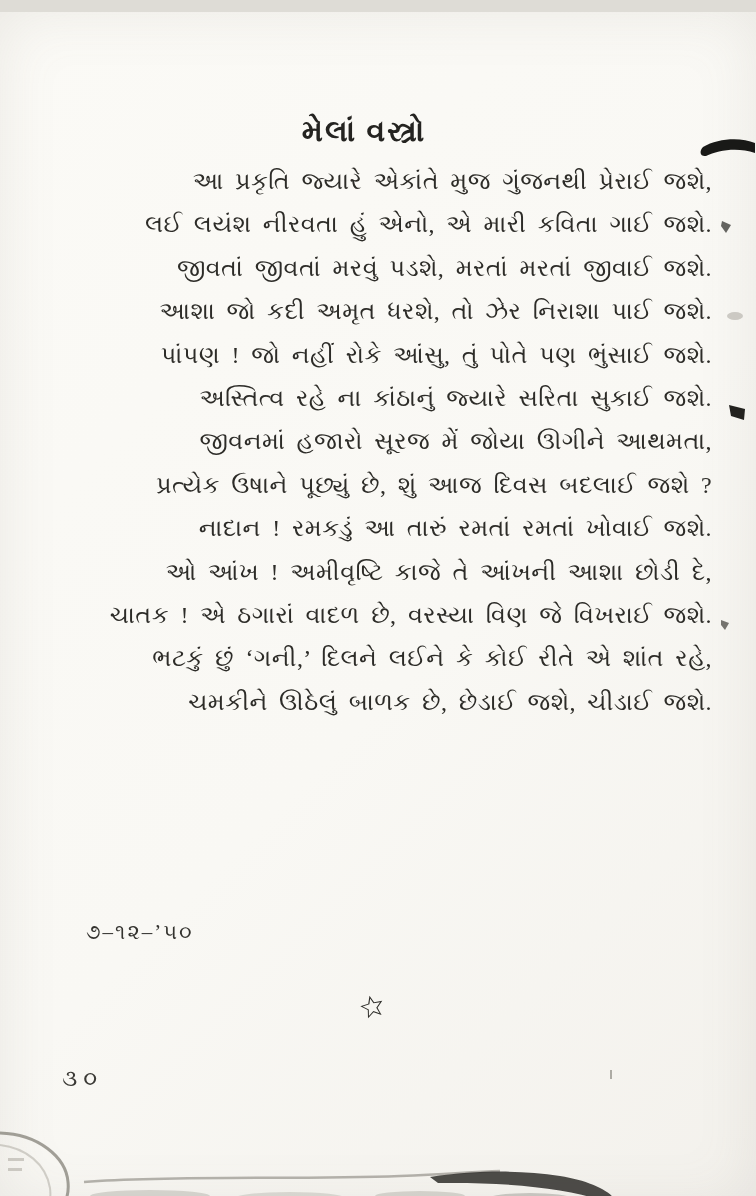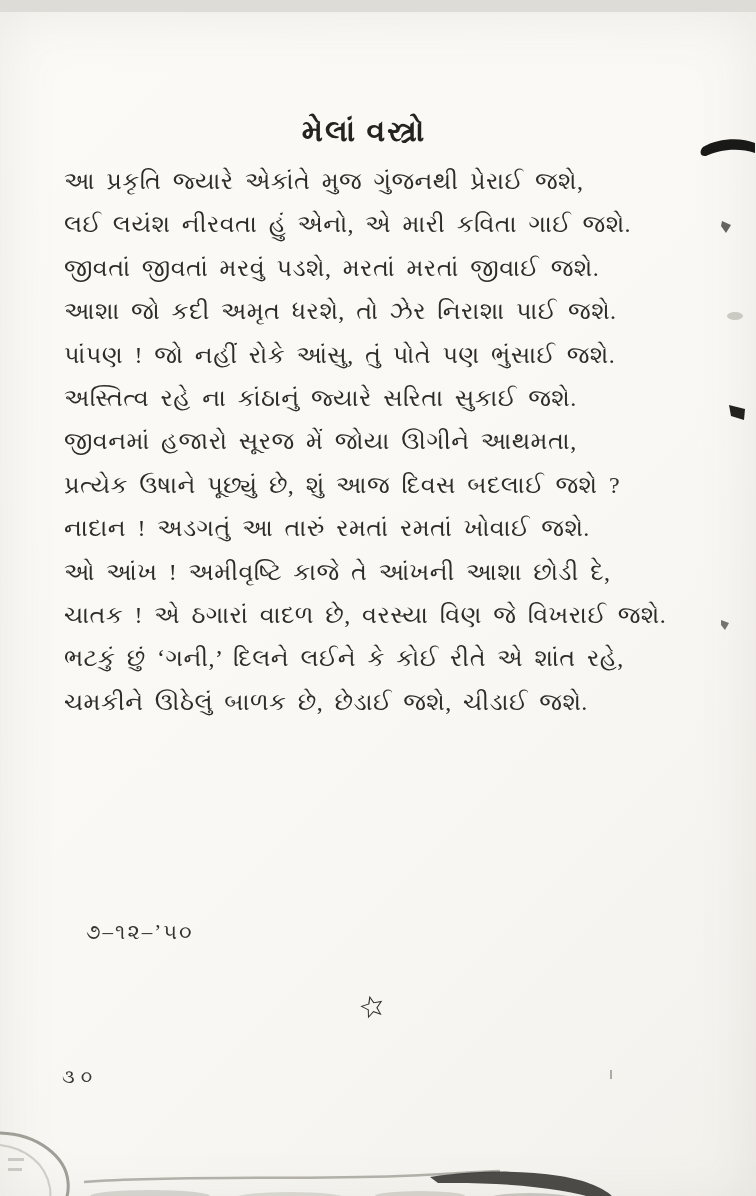--- a/index.html
+++ b/index.html
@@ -24,33 +24,34 @@
   .poem{
     position:absolute;top:148px;left:64px;width:648px;
   }
   .couplet{margin:0;padding:0;}
   .line{
     margin:0;padding:0;
     font-size:24px;line-height:43.4px;
     letter-spacing:.4px;word-spacing:5px;
     white-space:nowrap;
     color:#2d2c28;
+    text-align:right;
   }
   .date{
     position:absolute;top:908px;left:86px;
     font-size:21px;letter-spacing:2px;color:#34332f;
   }
   .star{
     position:absolute;top:978px;left:360px;
     font-size:30px;color:#2d2c28;
     transform:rotate(-14deg);
   }
   .pageno{
     position:absolute;top:1054px;left:62px;
-    font-size:19px;letter-spacing:6px;color:#3a3935;
+    font-size:23px;letter-spacing:6px;color:#3a3935;
   }
   .artifacts{
     position:absolute;top:0;left:0;width:756px;height:1196px;
     pointer-events:none;
   }
 </style>
 </head>
 <body>
 
 <div class="page">
@@ -68,21 +69,21 @@
     </div>
     <div class="couplet">
       <p class="line">પાંપણ ! જો નહીં રોકે આંસુ, તું પોતે પણ ભુંસાઈ જશે.</p>
       <p class="line">અસ્તિત્વ રહે ના કાંઠાનું જ્યારે સરિતા સુકાઈ જશે.</p>
     </div>
     <div class="couplet">
       <p class="line">જીવનમાં હજારો સૂરજ મેં જોયા ઊગીને આથમતા,</p>
       <p class="line">પ્રત્યેક ઉષાને પૂછ્યું છે, શું આજ દિવસ બદલાઈ જશે ?</p>
     </div>
     <div class="couplet">
-      <p class="line">નાદાન ! અડગતું આ તારું રમતાં રમતાં ખોવાઈ જશે.</p>
+      <p class="line">નાદાન ! રમકડું આ તારું રમતાં રમતાં ખોવાઈ જશે.</p>
     </div>
     <div class="couplet">
       <p class="line">ઓ આંખ ! અમીવૃષ્ટિ કાજે તે આંખની આશા છોડી દે,</p>
       <p class="line">ચાતક ! એ ઠગારાં વાદળ છે, વરસ્યા વિણ જે વિખરાઈ જશે.</p>
     </div>
     <div class="couplet">
       <p class="line">ભટકું છું ‘ગની,’ દિલને લઈને કે કોઈ રીતે એ શાંત રહે,</p>
       <p class="line">ચમકીને ઊઠેલું બાળક છે, છેડાઈ જશે, ચીડાઈ જશે.</p>
     </div>
   </div>

